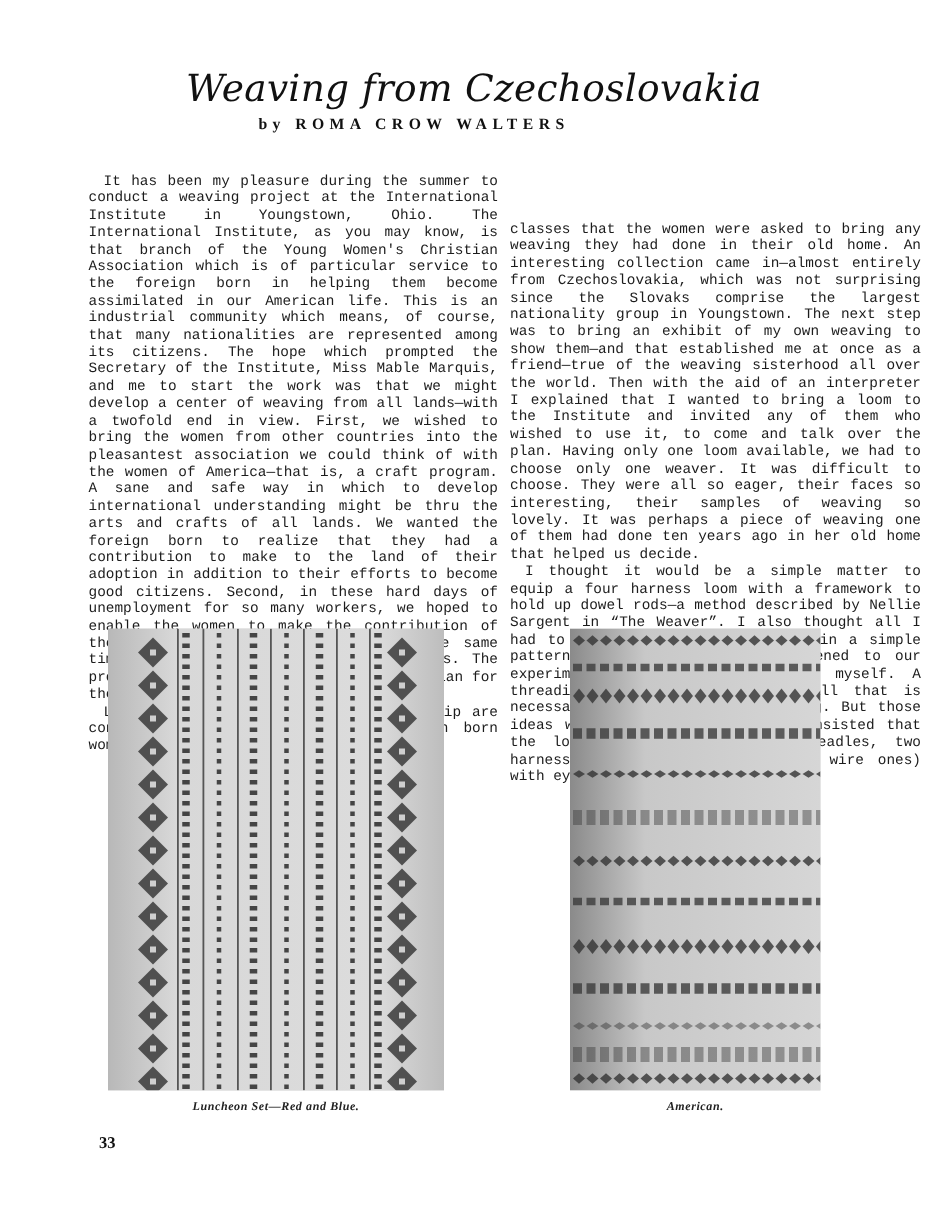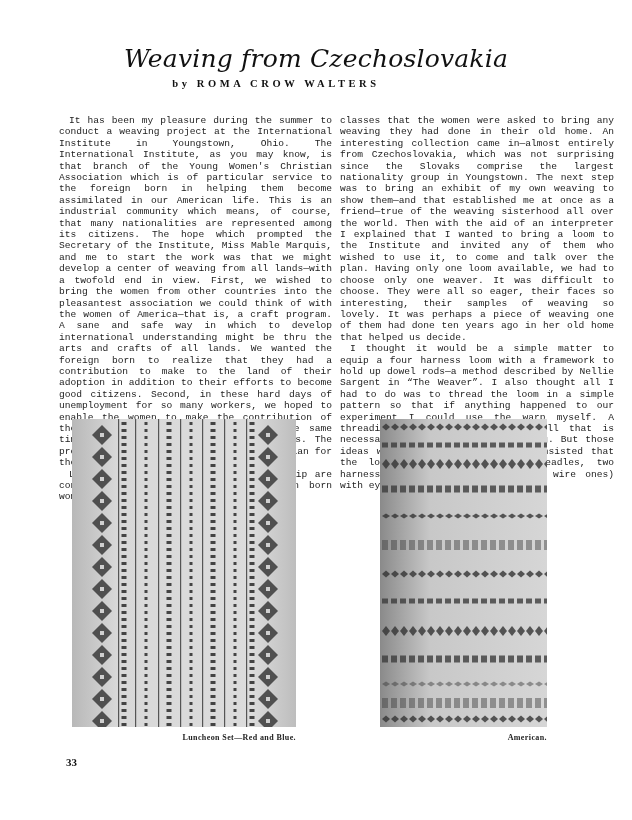--- a/index.html
+++ b/index.html
@@ -15,30 +15,30 @@
     letter-spacing: 3.6px; color: #111;
   }
   .col {
     position: absolute; top: 115px; width: 273px;
     font-family: Liberation Mono, monospace; font-size: 9.6px; line-height: 11.4px;
     text-align: justify; color: #1c1c1c;
   }
   .col.left { left: 59px; }
   .col.right { left: 340px; width: 274px; }
   .col p { margin: 0; text-indent: 10px; }
-  .col p.cont { text-indent: 0; }
+  .col p.cont { text-indent: 0; margin-top: 32px; }
   .photo {
     position: absolute; top: 419px; height: 308px; background: #cfcfcf; overflow: hidden;
   }
   .photo.left { left: 72px; width: 224px; }
   .photo.right { left: 380px; width: 167px; }
   .photo svg { display: block; width: 100%; height: 100%; }
   .caption {
-    position: absolute; top: 733px; font-family: "Liberation Serif", serif; 
-    font-weight: bold; font-size: 8px; letter-spacing: 0.4px; text-align: right; color: #222;
+    position: absolute; top: 733px; font-family: "Liberation Serif", serif; font-style: italic;
+    font-weight: bold; font-size: 8px; letter-spacing: 0.4px; text-align: center; color: #222;
   }
   .caption.left { left: 72px; width: 224px; }
   .caption.right { left: 380px; width: 167px; }
   .page-number {
     position: absolute; left: 66px; top: 756px; font-family: "Liberation Serif", serif;
     font-weight: bold; font-size: 11px; color: #111;
   }
 </style>
 </head>
 <body>

